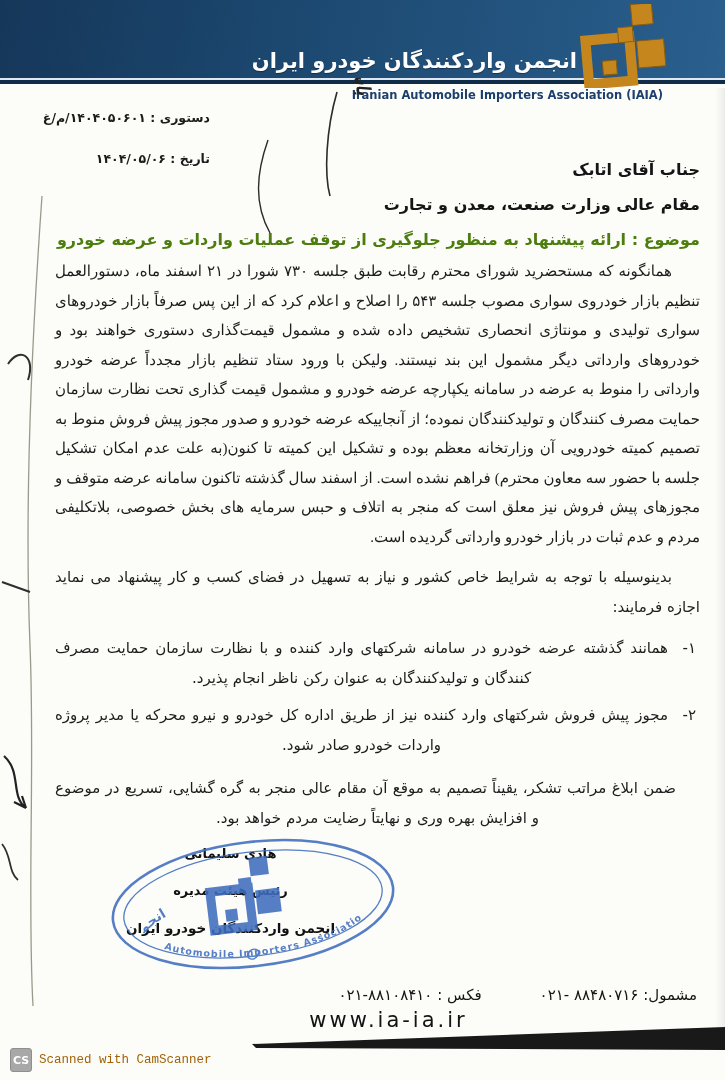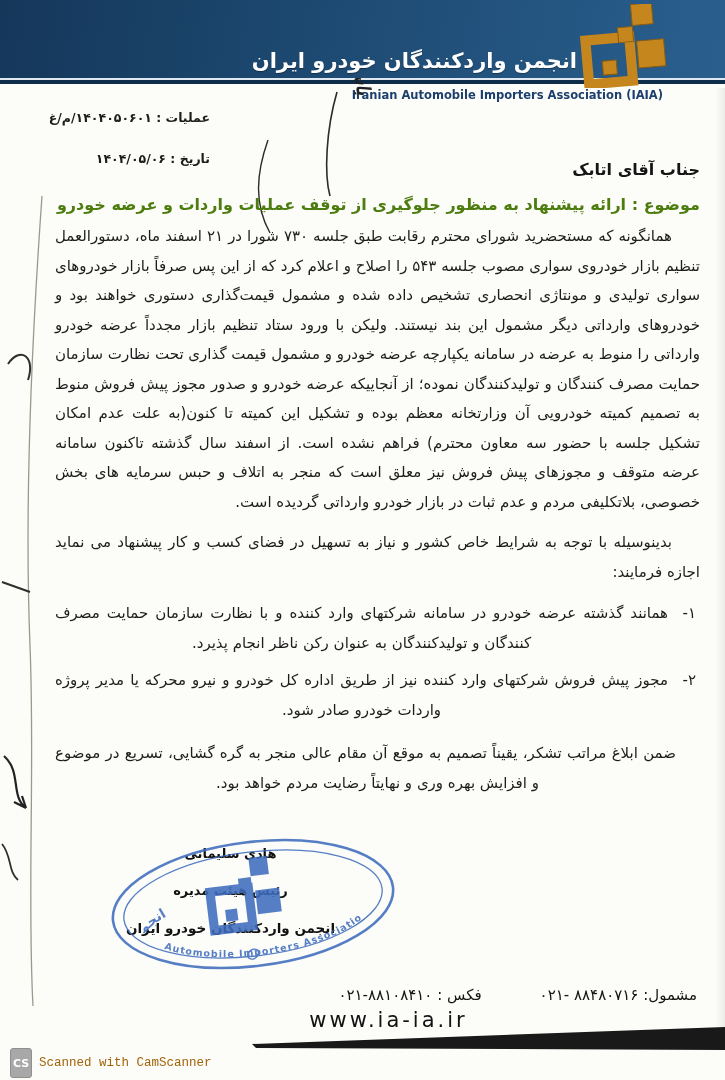--- a/index.html
+++ b/index.html
@@ -46,21 +46,21 @@
     padding:152px 25px 0 55px;
     color:#1d1d1d;
   }
   .recipient-line { font-size:16px; font-weight:bold; line-height:35px; color:#151515; }
   .subject { font-size:16px; font-weight:bold; line-height:35px; color:#4d7c0f; }
   .salutation {
     text-align:center; font-style:italic; font-weight:bold;
     font-size:15px; margin:9px 0 13px; letter-spacing:.5px;
   }
   .para { font-size:15px; line-height:29.5px; text-align:justify; }
-  .p1 { text-indent:28px; }
+  .p1 { text-indent:28px;font-family:Liberation Serif, serif; }
   .p2 { margin-top:11px; text-indent:28px; }
   .list { margin-top:12px; }
   .item { position:relative; padding-right:32px; margin-top:8px; }
   .item .num { position:absolute; right:4px; top:0; font-size:15px; line-height:29.5px; }
   .item .text { text-align:justify; text-align-last:center; }
   .closing { margin-top:14px; text-indent:24px; text-align-last:center; }
   
   .signature {
     position:absolute; left:103px; top:846px; width:255px;
     direction:rtl; text-align:center; color:#111; z-index:2;
@@ -83,21 +83,21 @@
     text-align:center; transform:translateX(26px);
     font-size:21px; letter-spacing:3px; color:#131313;
   }
   .page-bottom-edge { position:absolute; left:248px; top:1024px; z-index:1; }
   
   .camscanner {
     position:absolute; left:10px; top:1048px;
     display:flex; align-items:center; gap:7px;
   }
   .cs-box {
-    width:22px; height:30px; border-radius:3px;
+    width:22px; height:24px; border-radius:3px;
     background:#a8a8a8; color:#ffffff;
     font-size:11px; font-weight:bold;
     display:flex; align-items:center; justify-content:center;
     border:1px solid #8f8f8f;
   }
   .cs-text { color:#a16207; font-size:12.5px;font-family:Liberation Mono, monospace; }
   
   .edge-artifact { position:absolute; left:0; top:196px; pointer-events:none; }
   .right-shade {
     position:absolute; right:0; top:88px; bottom:46px; width:10px;
@@ -120,39 +120,40 @@
           <rect x="40" y="23" width="15" height="15" fill="#c5861e" stroke="#8a5c10" stroke-width="1"></rect>
           <rect x="55" y="1" width="21" height="21" fill="#c5861e" stroke="#8a5c10" stroke-width="1"></rect>
         </g>
       </svg>
     </div>
   </div>
   <div class="org-en">Iranian Automobile Importers Association (IAIA)</div>
 
   <div class="meta">
     <div class="meta-row">
-      <span>عملیات :</span>
+      <span>دستوری :</span>
       <span class="val">۱۴۰۴۰۵۰۶۰۱/م/غ</span>
     </div>
     <div class="meta-row">
       <span>تاریخ :</span>
       <span class="val">۱۴۰۴/۰۵/۰۶</span>
     </div>
   </div>
 
   <div class="bismillah-wrap">
     <svg width="150" height="160" viewBox="0 0 150 160">
       <path d="M 28 62 C 16 96 14 126 30 155" fill="none" stroke="#2b2b2b" stroke-width="1.4"></path>
       <path d="M 90 118 C 84 96 86 52 97 14" fill="none" stroke="#2b2b2b" stroke-width="1.6"></path>
       <text transform="translate(118 18) rotate(80)" font-size="19" font-weight="bold" font-style="italic" fill="#222222" direction="rtl">باسمه تعالی</text>
     </svg>
   </div>
 
   <div class="content">
     <div class="recipient-line">جناب آقای اتابک</div>
+    <div class="recipient-line">مقام عالی وزارت صنعت، معدن و تجارت</div>
     <div class="subject">موضوع : ارائه پیشنهاد به منظور جلوگیری از توقف عملیات واردات و عرضه خودرو</div>
 
     <div class="para p1">همانگونه که مستحضرید شورای محترم رقابت طبق جلسه ۷۳۰ شورا در ۲۱ اسفند ماه، دستورالعمل تنظیم بازار خودروی سواری مصوب جلسه ۵۴۳ را اصلاح و اعلام کرد که از این پس صرفاً بازار خودروهای سواری تولیدی و مونتاژی انحصاری تشخیص داده شده و مشمول قیمت‌گذاری دستوری خواهند بود و خودروهای وارداتی دیگر مشمول این بند نیستند. ولیکن با ورود ستاد تنظیم بازار مجدداً عرضه خودرو وارداتی را منوط به عرضه در سامانه یکپارچه عرضه خودرو و مشمول قیمت گذاری تحت نظارت سازمان حمایت مصرف کنندگان و تولیدکنندگان نموده؛ از آنجاییکه عرضه خودرو و صدور مجوز پیش فروش منوط به تصمیم کمیته خودرویی آن وزارتخانه معظم بوده و تشکیل این کمیته تا کنون(به علت عدم امکان تشکیل جلسه با حضور سه معاون محترم) فراهم نشده است. از اسفند سال گذشته تاکنون سامانه عرضه متوقف و مجوزهای پیش فروش نیز معلق است که منجر به اتلاف و حبس سرمایه های بخش خصوصی، بلاتکلیفی مردم و عدم ثبات در بازار خودرو وارداتی گردیده است.</div>
     <div class="para p2">بدینوسیله با توجه به شرایط خاص کشور و نیاز به تسهیل در فضای کسب و کار پیشنهاد می نماید اجازه فرمایند:</div>
 
     <div class="list">
       <div class="item">
         <span class="num">۱-</span>
         <div class="para text">همانند گذشته عرضه خودرو در سامانه شرکتهای وارد کننده و با نظارت سازمان حمایت مصرف کنندگان و تولیدکنندگان به عنوان رکن ناظر انجام پذیرد.</div>
       </div>

